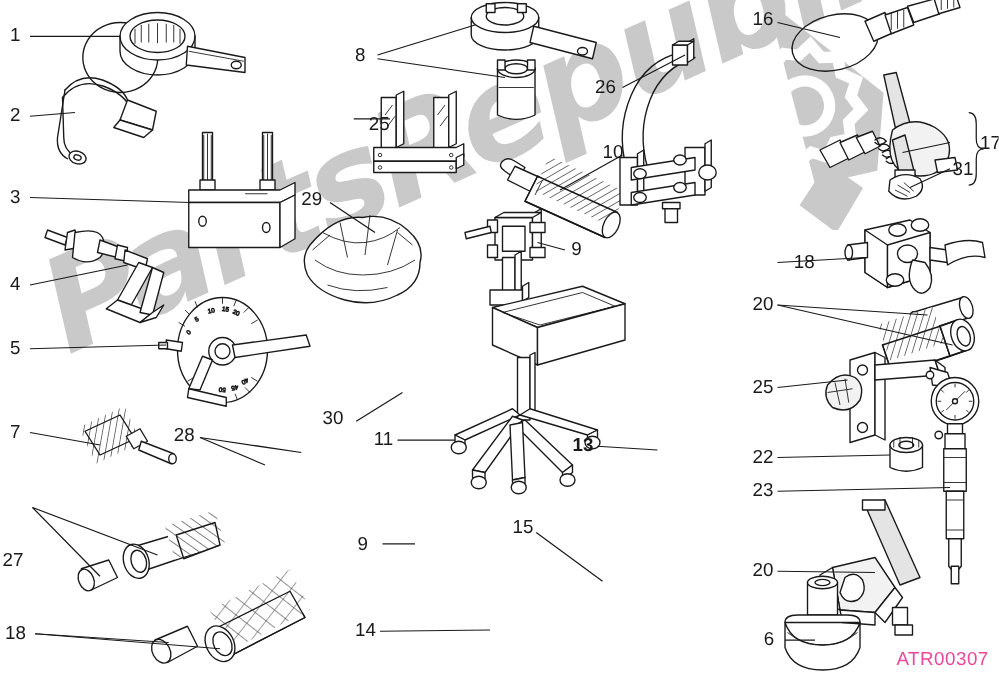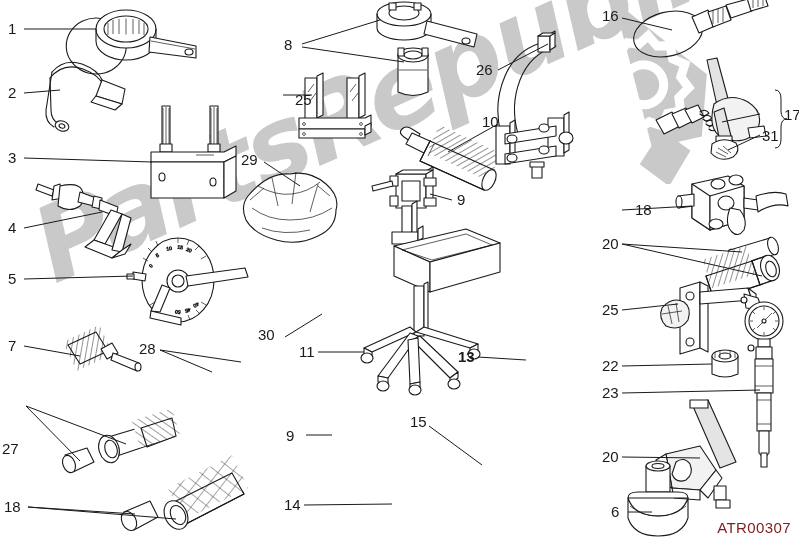--- a/index.html
+++ b/index.html
@@ -60,21 +60,21 @@
     line-height:1;
     white-space:nowrap;
   }
   #code{
     position:absolute;
     right:8px;
     bottom:8px;
     z-index:5;
     font-size:15px;
     letter-spacing:.4px;
-    color:#7f1d1d;
+    color:#ec4899;
     font-family:"Liberation Sans", sans-serif;
   }
 </style>
 </head>
 <body>
 
 <div id="page">
 
   <div id="watermark-layer">
     <div id="wm-text">PartsRepublik</div>

